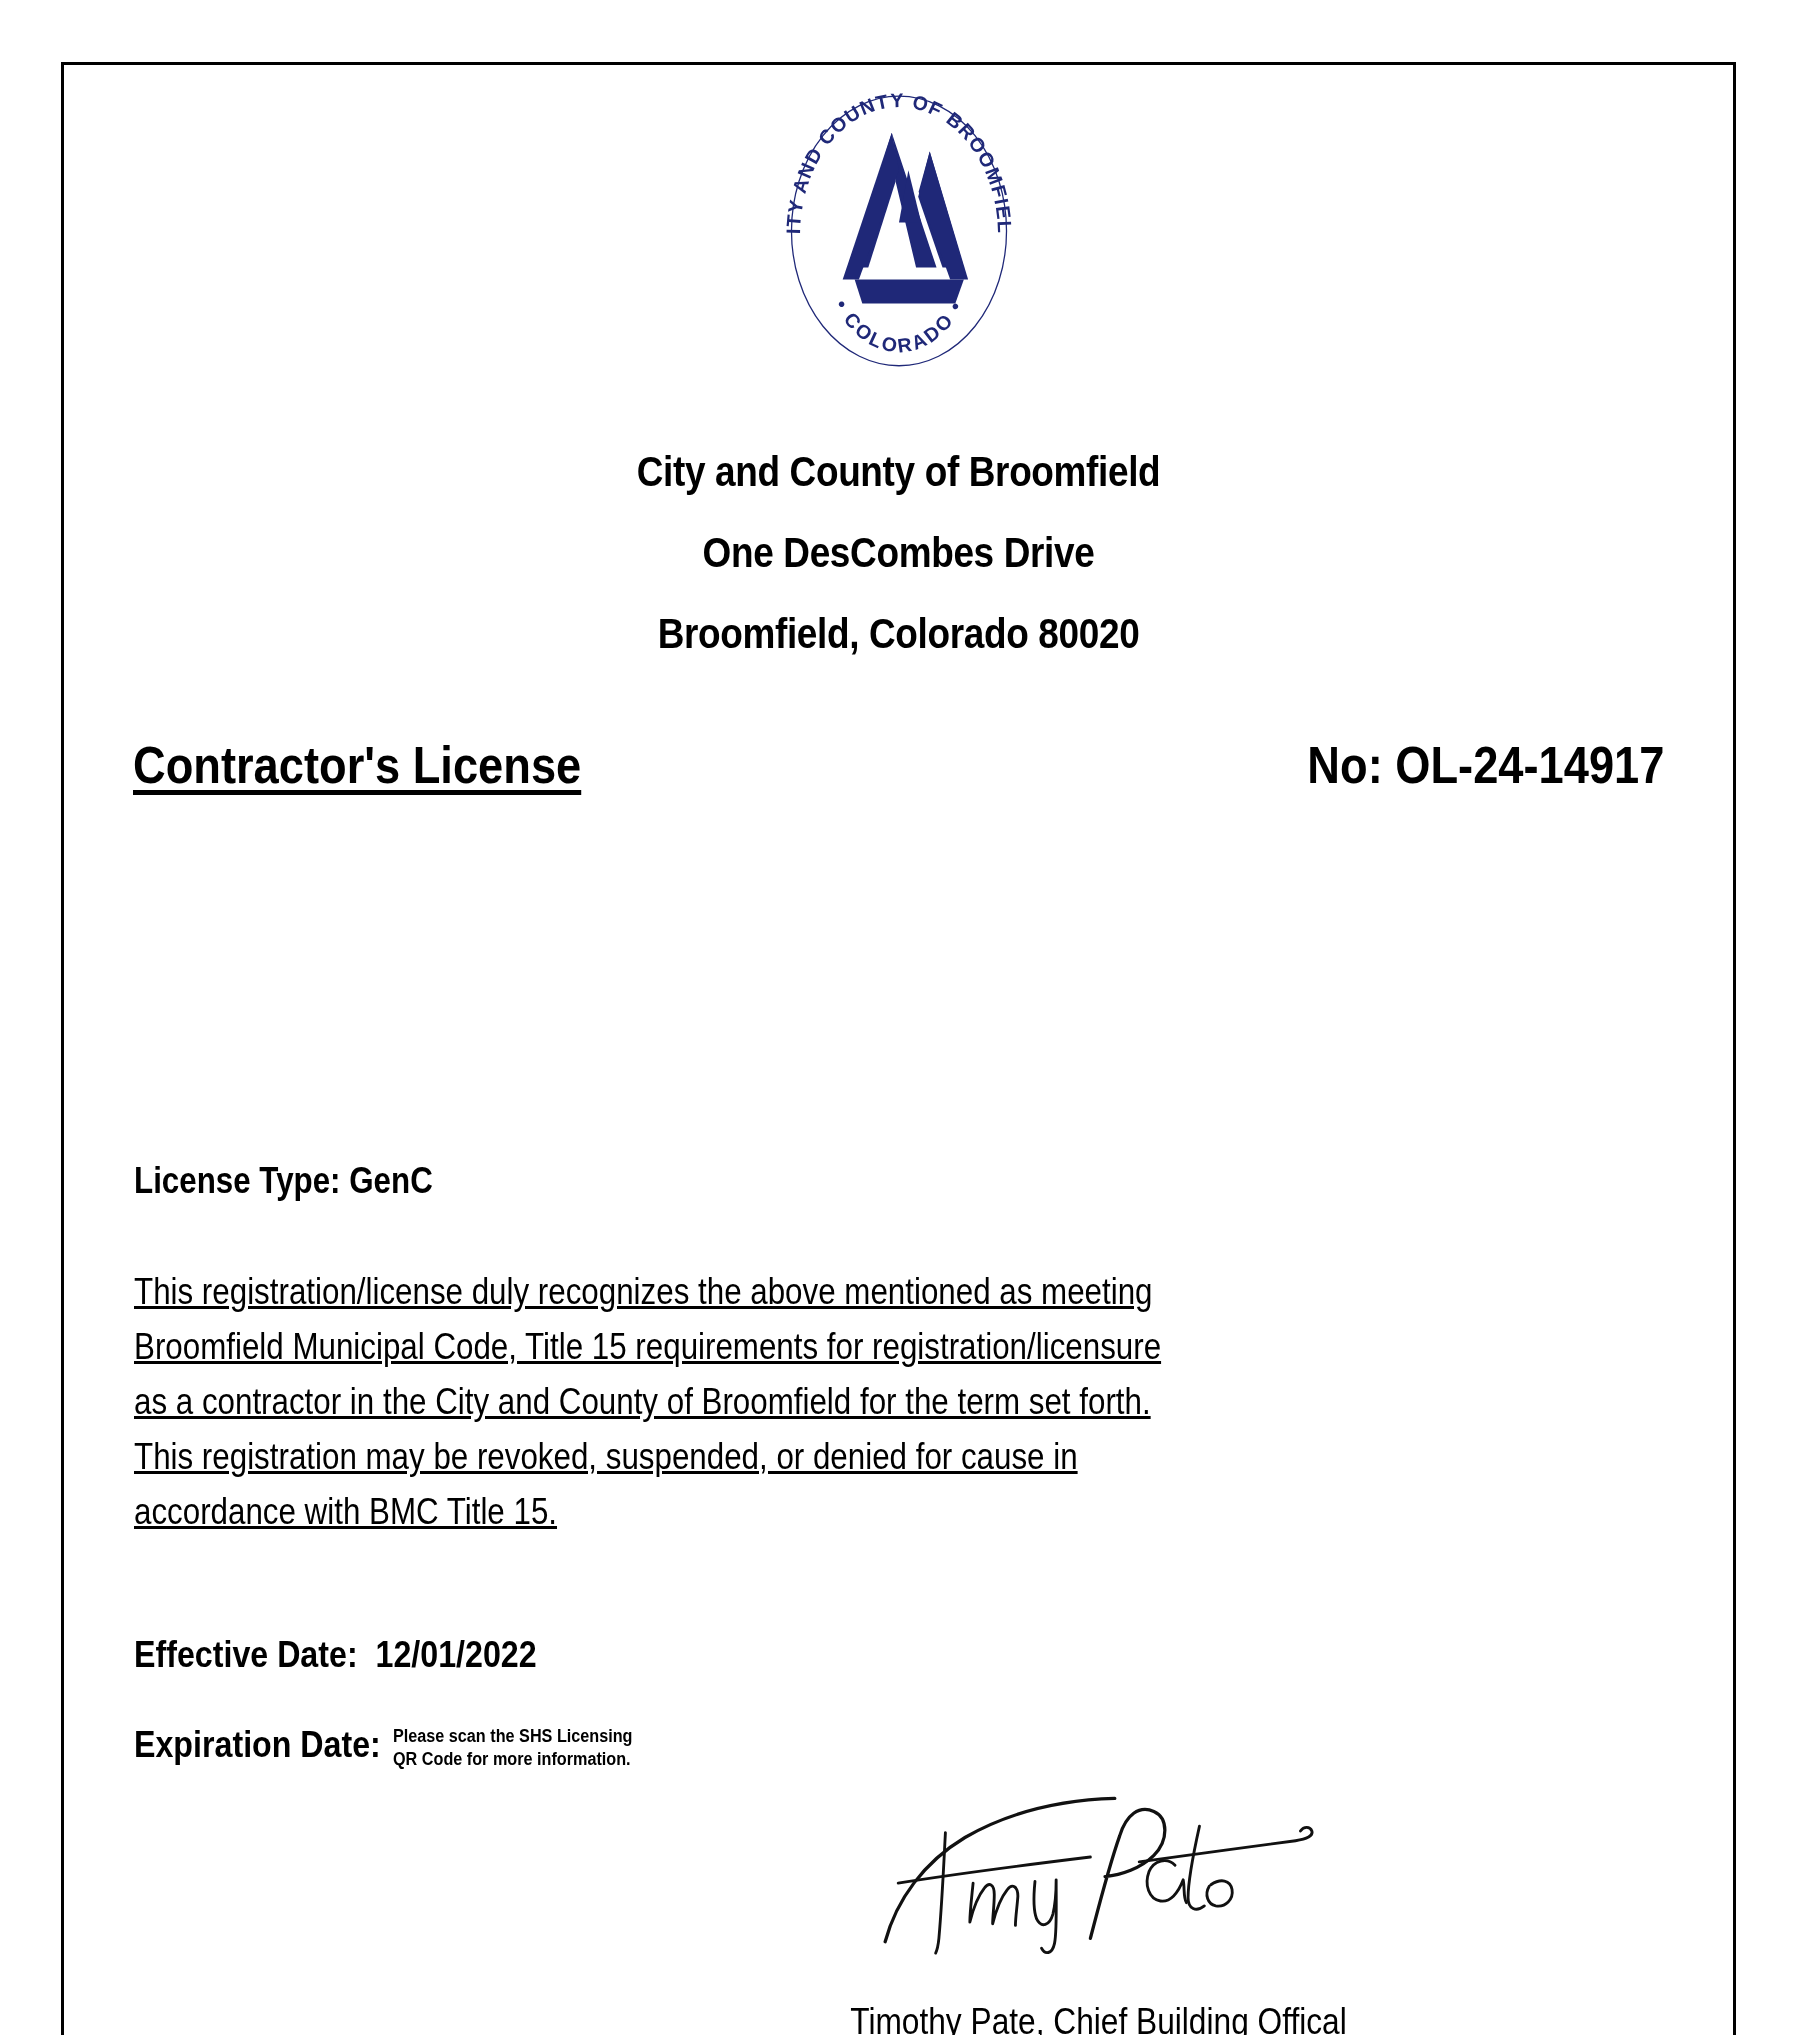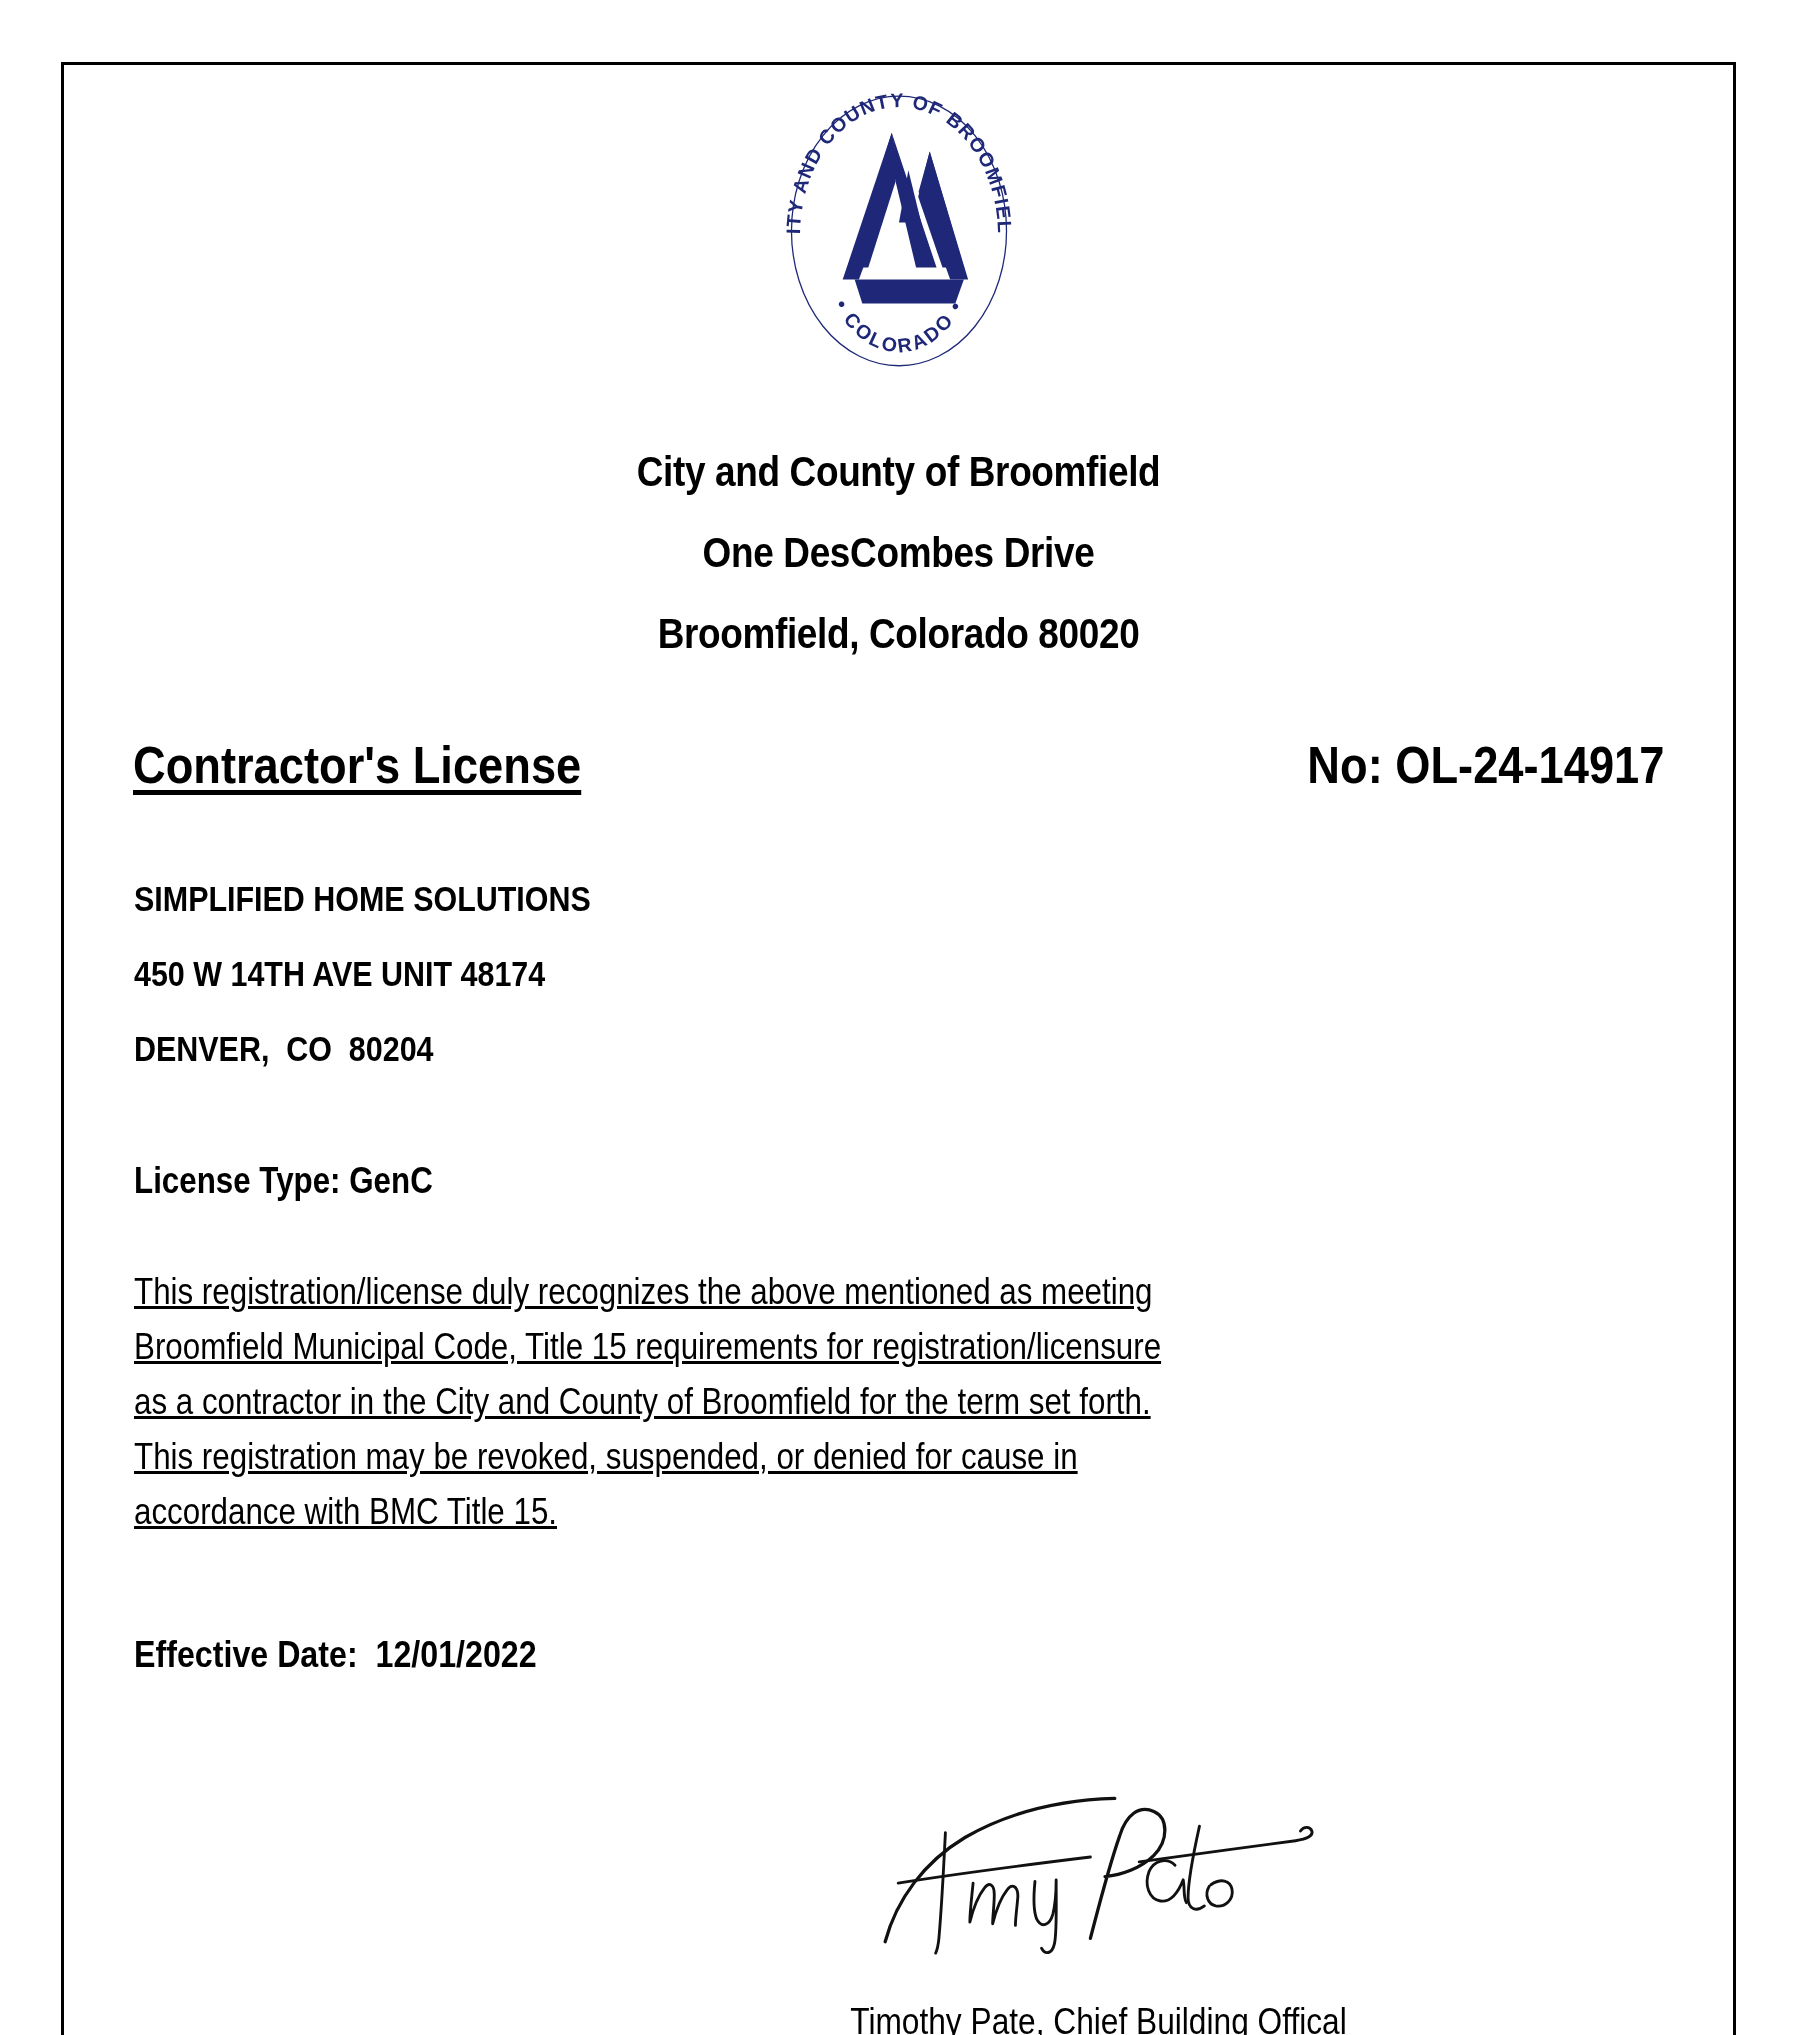--- a/index.html
+++ b/index.html
@@ -272,38 +272,40 @@
       <div class="header-line">City and County of Broomfield</div>
       <div class="header-line">One DesCombes Drive</div>
       <div class="header-line">Broomfield, Colorado 80020</div>
     </div>
 
     <div class="title-row">
       <div class="doc-title">Contractor's License</div>
       <div class="license-no">No: OL-24-14917</div>
     </div>
 
-    <div class="licensee-block">
-      <div class="licensee-line">SIMPLIFIED HOME SOLUTIONS</div>
-      <div class="licensee-line">450 W 14TH AVE UNIT 48174</div>
-      <div class="licensee-line">DENVER,  CO  80204</div>
-    </div>
 
     <div class="license-type">License Type: GenC</div>
 
     <div class="body-para">
       <div class="body-line">This registration/license duly recognizes the above mentioned as meeting</div>
       <div class="body-line">Broomfield Municipal Code, Title 15 requirements for registration/licensure</div>
       <div class="body-line">as a contractor in the City and County of Broomfield for the term set forth.</div>
       <div class="body-line">This registration may be revoked, suspended, or denied for cause in</div>
       <div class="body-line">accordance with BMC Title 15.</div>
     </div>
 
     <div class="effective-row">Effective Date:  12/01/2022</div>
 
+    <div class="expiration-row">
+      <div class="expiration-label">Expiration Date:</div>
+      <div class="qr-note">
+        <div>Please scan the SHS Licensing</div>
+        <div>QR Code for more information.</div>
+      </div>
+    </div>
 
     <div class="signature-area">
       <svg class="signature-img" viewBox="0 0 620 210" aria-hidden="true">
         <g fill="none" stroke="#111111" stroke-linecap="round" stroke-linejoin="round">
 
           <path d="M48,190 C62,138 96,92 146,62 C198,32 262,16 330,14" stroke-width="4"></path>
 
           <path d="M122,56 C120,94 118,140 114,186 C113,196 112,200 110,204" stroke-width="3.5"></path>
 
           <path d="M156,118 C154,138 152,154 152,166 C156,150 162,134 170,124 C176,116 182,120 182,132 C182,146 180,158 180,168 C184,152 190,136 198,126 C204,118 211,122 211,134 C210,148 208,160 208,170" stroke-width="3.5"></path>

